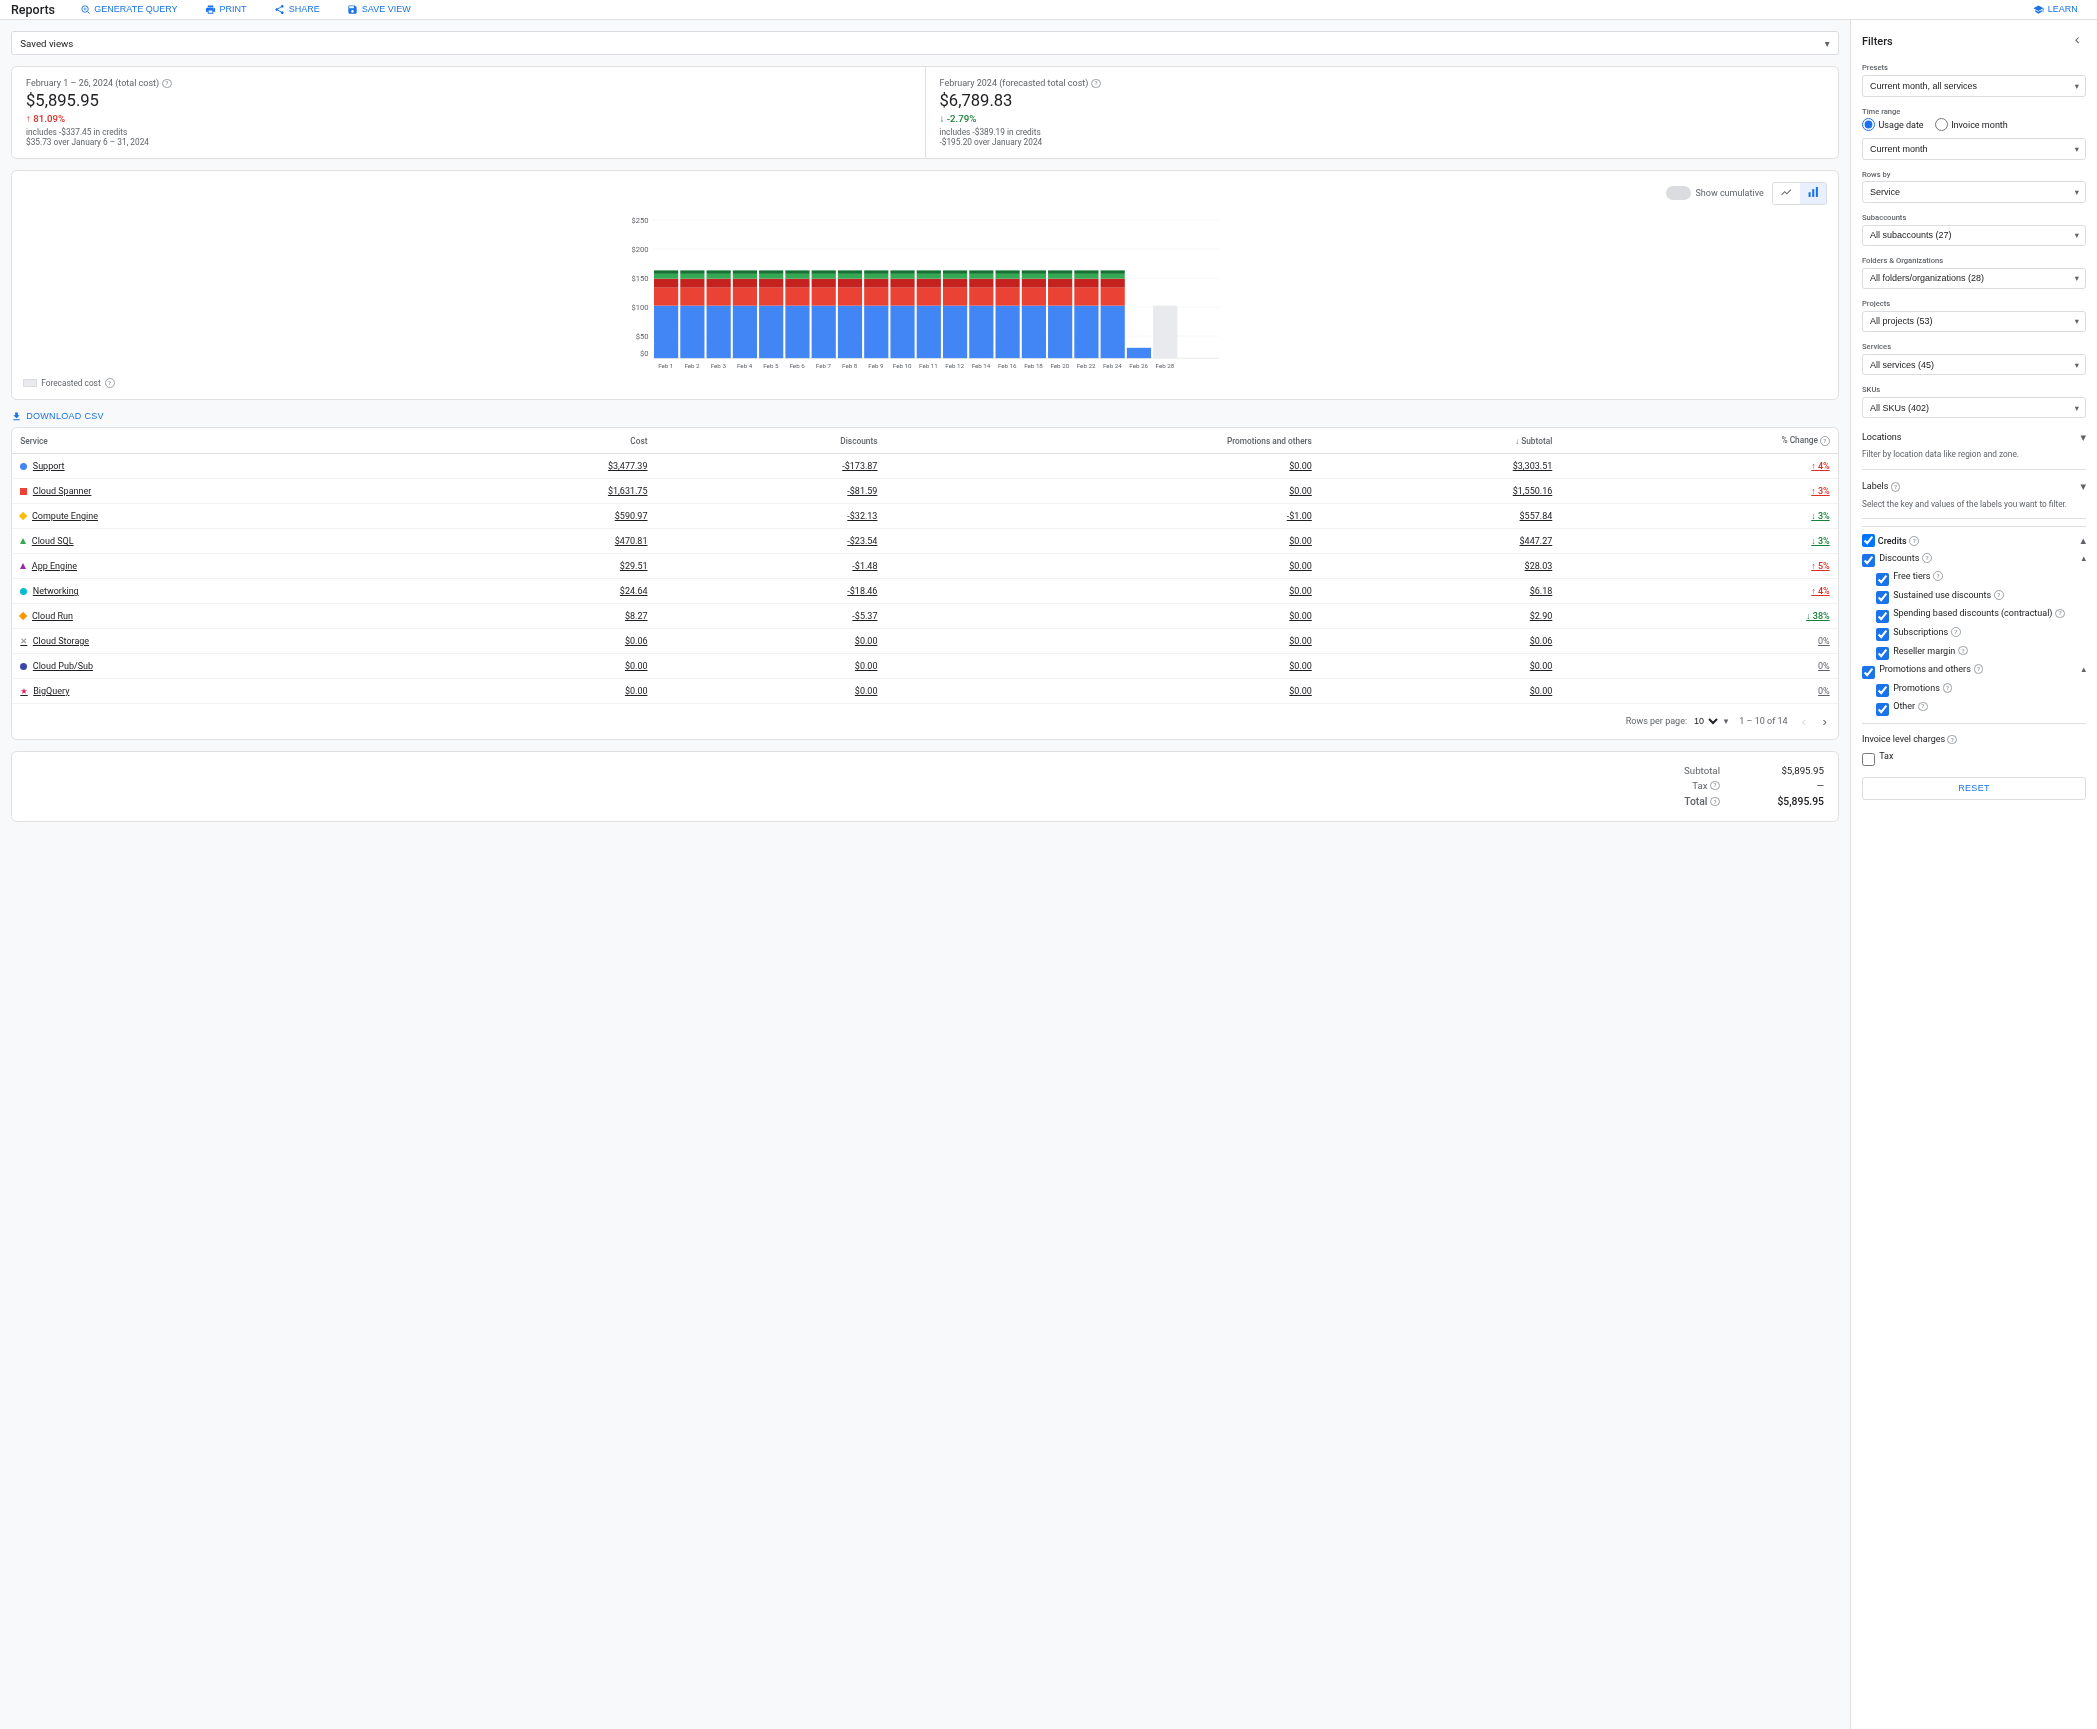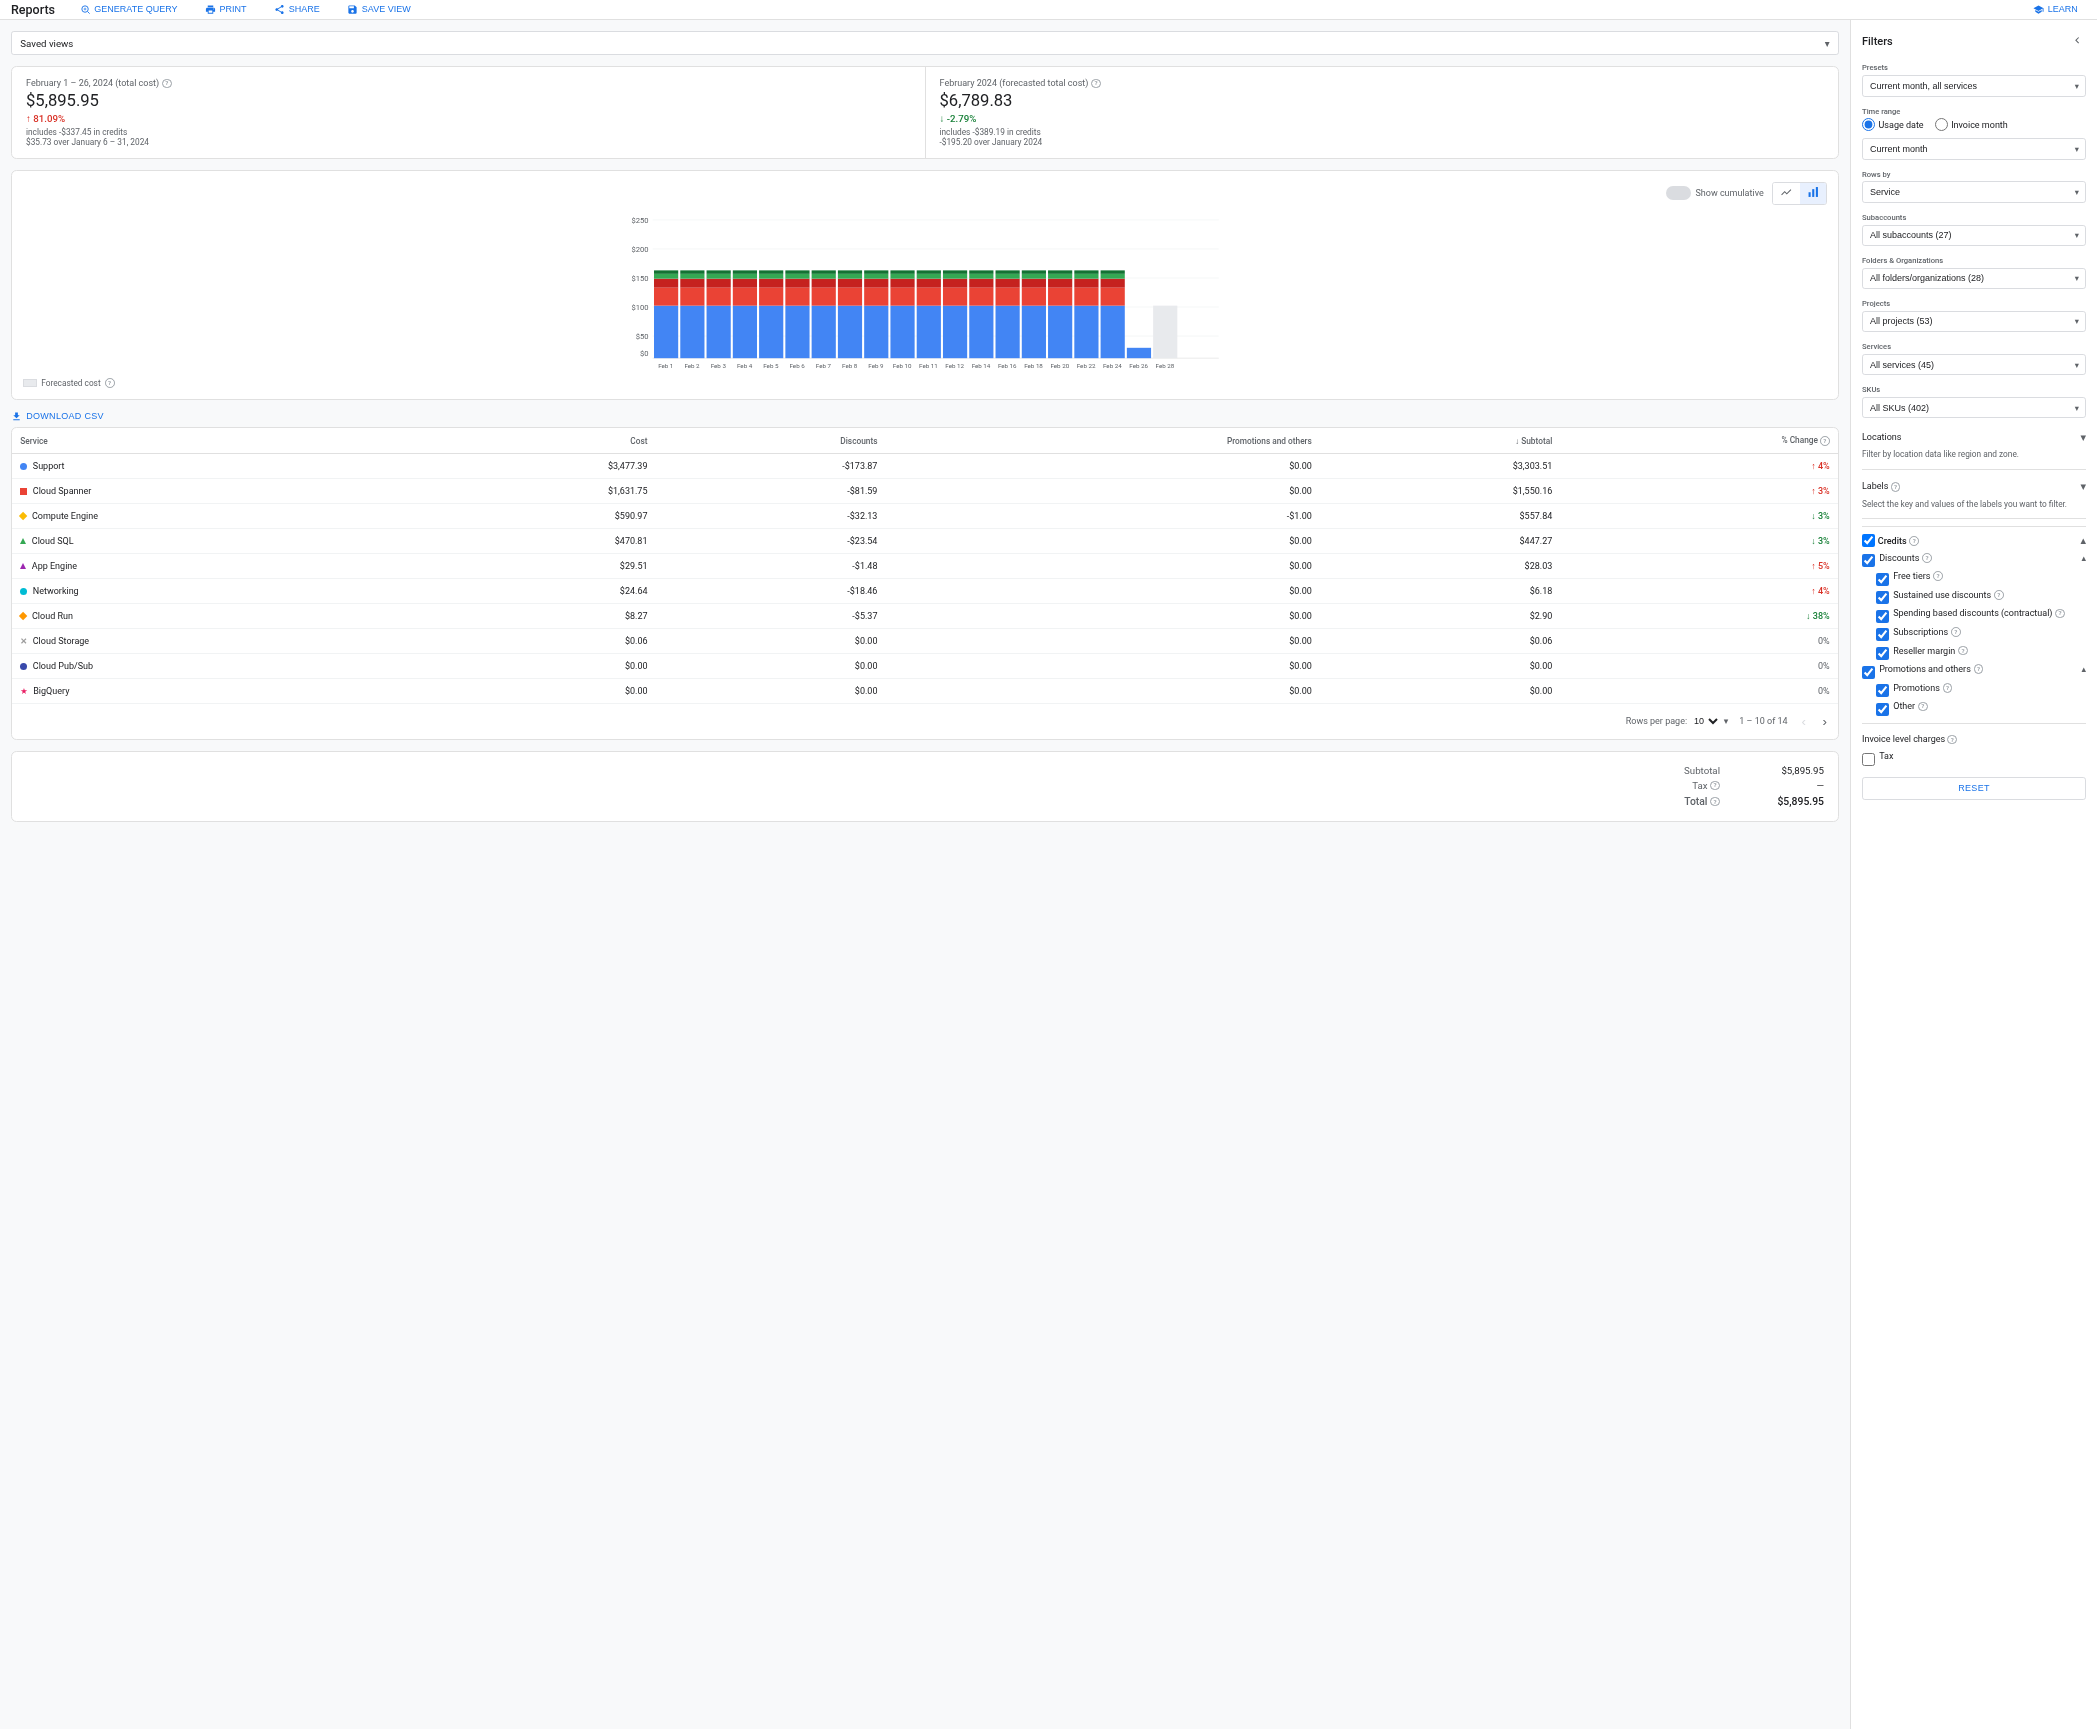--- a/index.html
+++ b/index.html
@@ -51,21 +51,21 @@
     .download-row { display: flex; margin-bottom: 5.5px; }
     .download-btn { display: flex; align-items: center; gap: 4.2px; background: none; border: none; color: #1a73e8; font-size: 9px; font-weight: 500; cursor: pointer; letter-spacing: 0.3px; }
 
     
     .table-container { background: #fff; border: 0.7px solid #e0e0e0; border-radius: 5.5px; overflow: hidden; }
     table { width: 100%; border-collapse: collapse; font-size: 9px; }
     thead tr { border-bottom: 0.7px solid #e0e0e0; }
     thead th { padding: 7px 8.3px; text-align: left; font-weight: 500; color: #5f6368; font-size: 8.3px; white-space: nowrap; }
     thead th.right { text-align: right; }
     tbody tr { border-bottom: 0.7px solid #f1f3f4; }
-    tbody td { padding: 7px 8.3px; color: #202124; }
+    tbody td { padding: 7px 8.3px; color: #202124; text-decoration: underline; }
     tbody td.right { text-align: right; }
     .pct-up { color: #d93025; font-weight: 500; }
     .pct-down { color: #188038; font-weight: 500; }
     .pct-neutral { color: #5f6368; }
 
     
     .pagination-row { display: flex; align-items: center; justify-content: flex-end; padding: 7px 8.3px; gap: 11px; font-size: 9px; color: #5f6368; }
     .rows-per-page { display: flex; align-items: center; gap: 2.8px; }
     .rows-select { border: none; background: none; color: #202124; font-size: 9px; cursor: pointer; }
     .page-nav-btn { background: none; border: none; cursor: pointer; color: #5f6368; padding: 2.8px; border-radius: 50%; }

